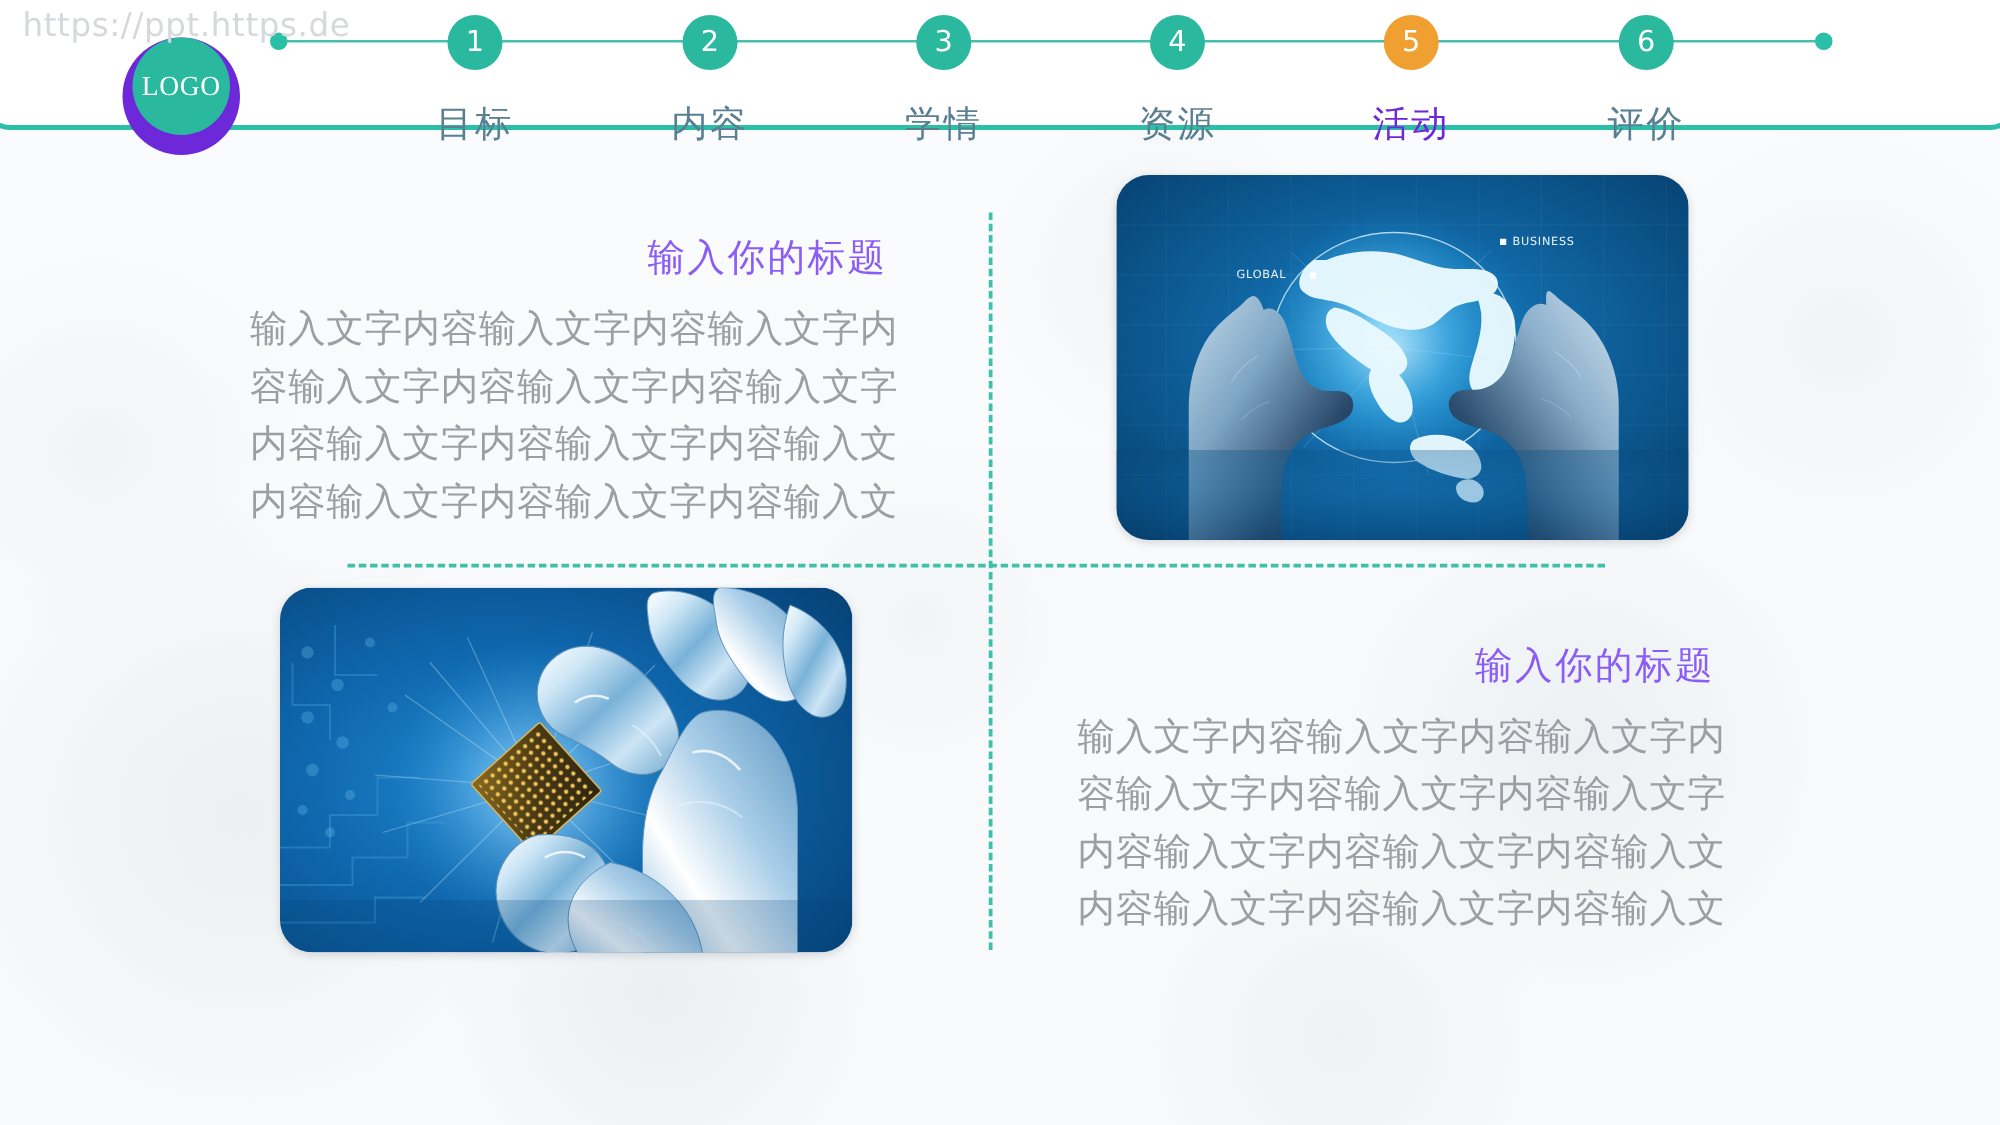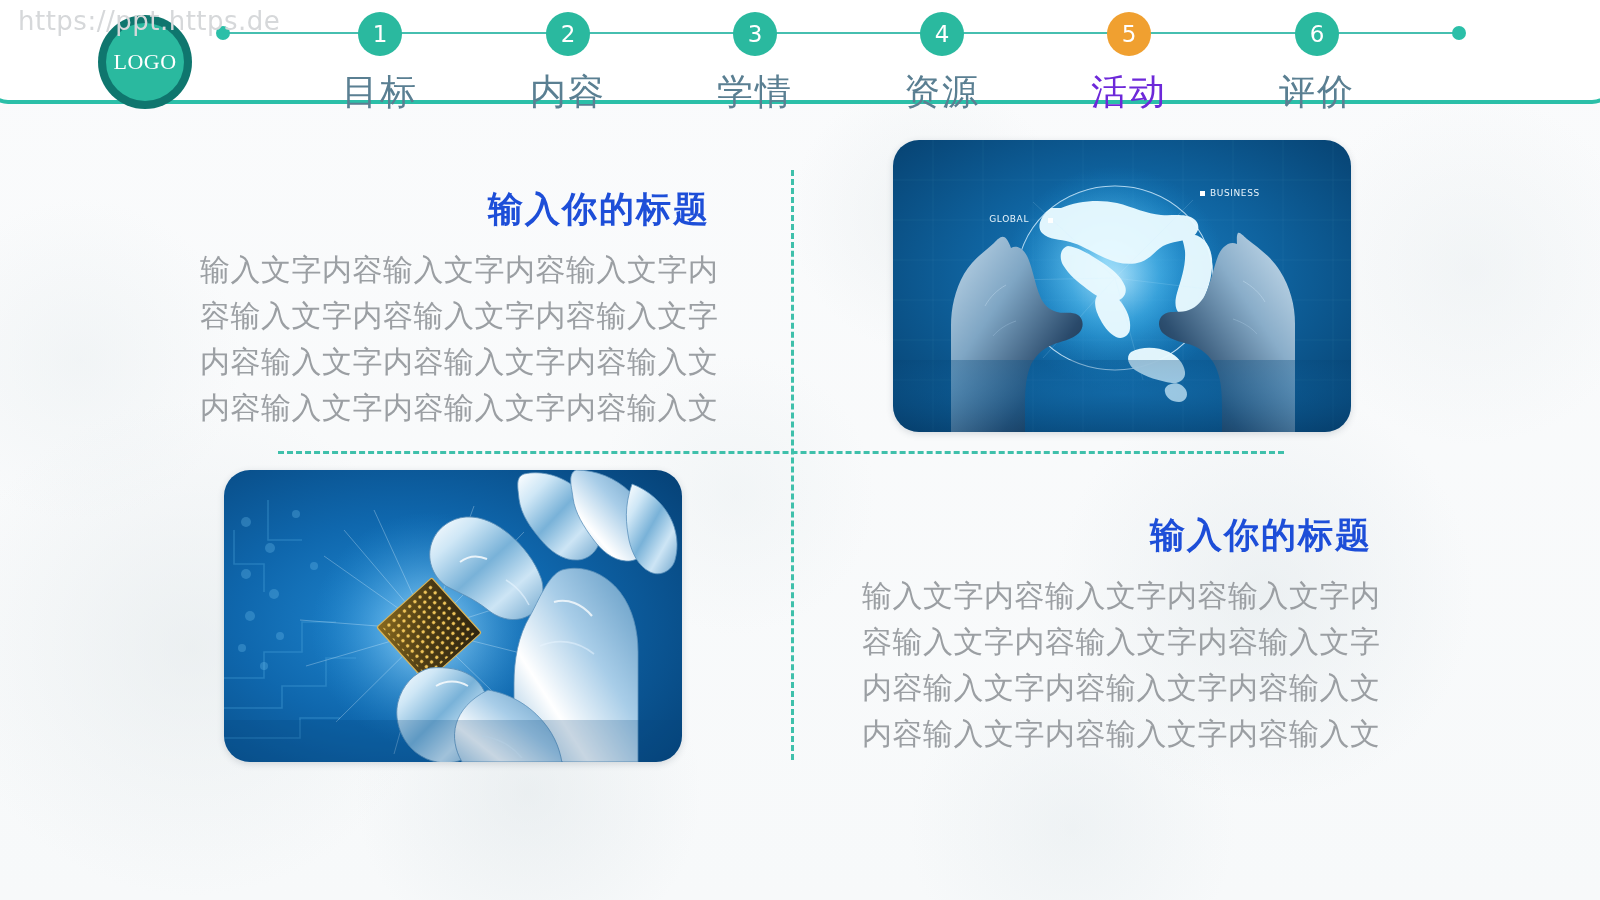--- a/index.html
+++ b/index.html
@@ -54,28 +54,27 @@
     letter-spacing: 0.5px;
     color: #d6d8da;
     z-index: 9;
     white-space: nowrap;
     font-family: "DejaVu Sans", sans-serif;
   }
 
   #logo-badge {
     position: absolute;
     left: 98px;
-    top: 15px;
+    top: 30px;
     width: 94px;
     height: 94px;
     border-radius: 50%;
-    background: #0f766e;
+    background: #6d28d9;
     z-index: 6;
     display: flex;
-    align-items: center;
     justify-content: center;
   }
   #logo-inner {
     width: 78px;
     height: 78px;
     border-radius: 50%;
     background: #2ab99f;
     display: flex;
     align-items: center;
     justify-content: center;
@@ -127,22 +126,22 @@
     margin: 0 auto;
     border-radius: 50%;
     background: #2ab99f;
     color: #fff;
     font-size: 23px;
     line-height: 44px;
     font-family: "DejaVu Sans", sans-serif;
   }
   .step.active .step-circle { background: #f0a030; }
   .step-label {
-    margin-top: 12px;
-    font-size: 36px;
+    margin-top: 24px;
+    font-size: 29px;
     color: #5a7f92;
     font-family: "Liberation Serif", serif;
     letter-spacing: 2px;
   }
   .step.active .step-label { color: #6d28d9; }
 
   
   #divider-v {
     position: absolute;
     left: 791px;
@@ -158,25 +157,25 @@
     top: 451px;
     width: 1006px;
     height: 0;
     border-top: 3px dashed #3fc0ab;
     z-index: 3;
   }
 
   
   .text-block { position: absolute; z-index: 4; }
   .block-title {
-    font-size: 35px;
-    color: #1d4ed8;
+    font-size: 30px;
+    color: #8b5cf6;
     letter-spacing: 2px;
     font-family: "DejaVu Sans", sans-serif;
-    font-weight: 700;
+    font-weight: 400;
   }
   .block-body {
     margin-top: 14px;
     font-size: 30px;
     line-height: 46px;
     color: #9b9fa3;
     font-family: "Liberation Serif", serif;
     letter-spacing: 0.5px;
     white-space: nowrap;
   }

